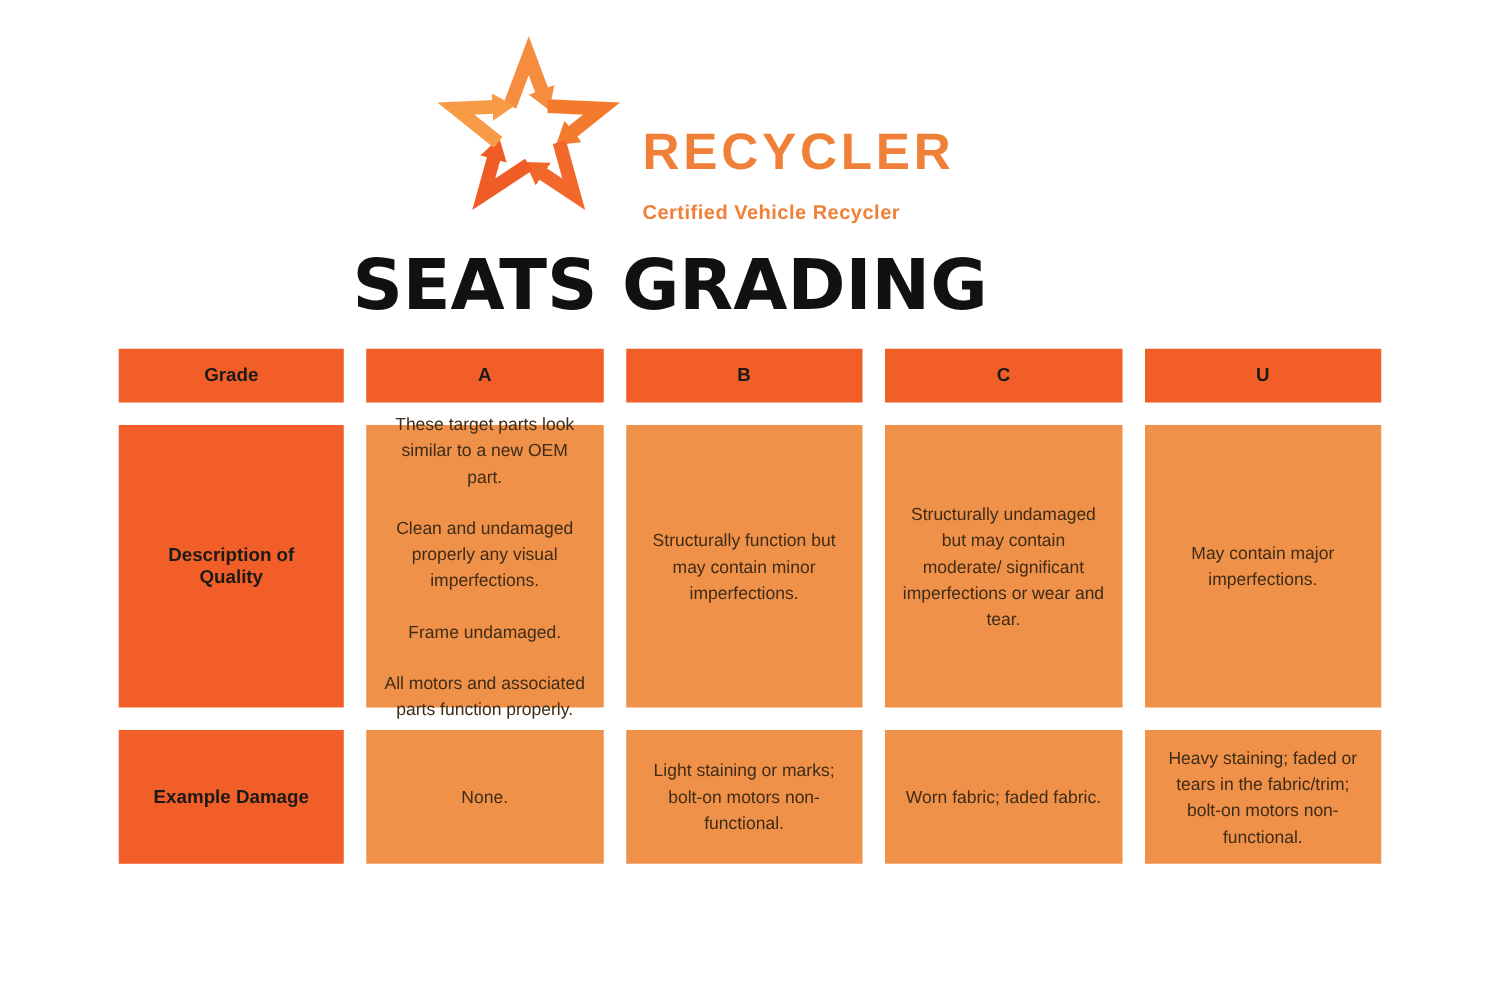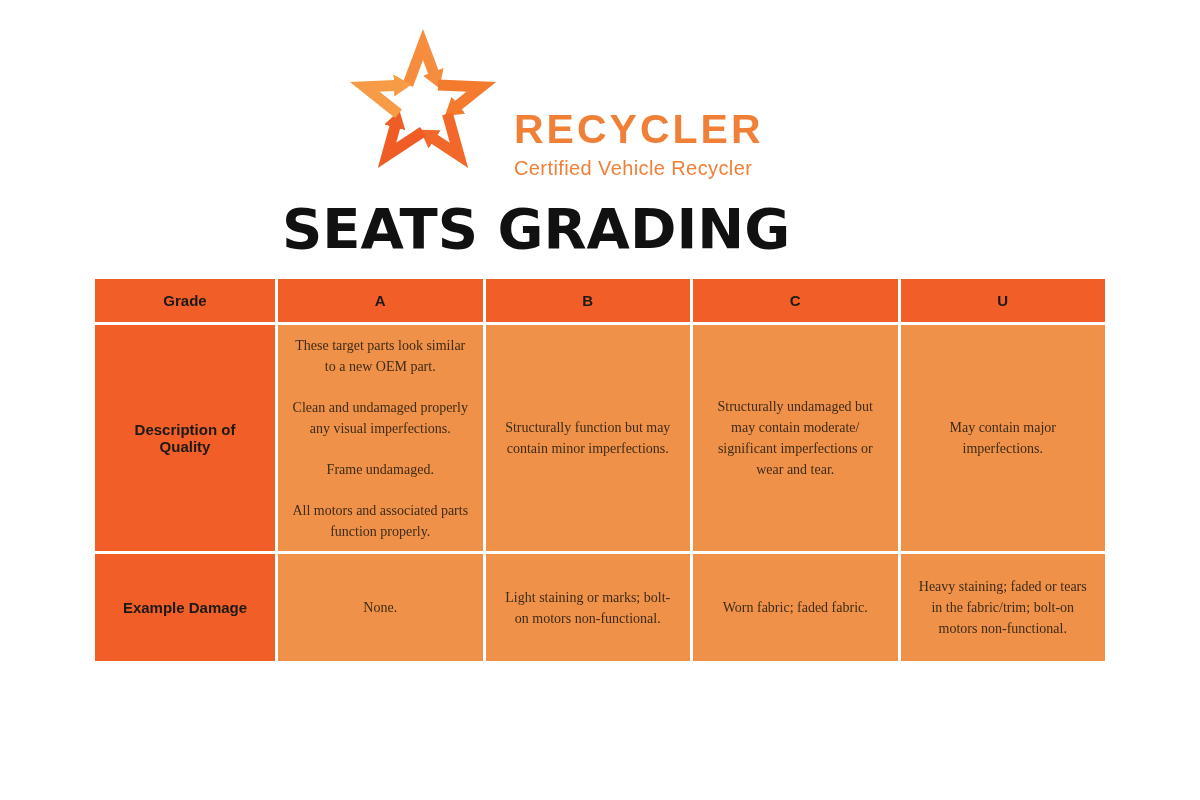--- a/index.html
+++ b/index.html
@@ -23,57 +23,57 @@
 
   
   .logo{position:absolute;left:340px;top:22px;display:flex;align-items:flex-end;}
   .logo-star{width:166px;height:158px;display:block;}
   .logo-text{margin-left:8px;margin-top:58px;}
   .logo-brand{
     font-size:41px;font-weight:bold;letter-spacing:3px;
     color:var(--logo-orange);line-height:1.05;
   }
   .logo-tagline{
-    font-size:20px;font-weight:normal;letter-spacing:.4px;
-    color:var(--logo-orange);margin-top:6px;
+    font-size:16px;font-weight:bold;letter-spacing:.4px;
+    color:var(--logo-orange);margin-top:19px;
   }
 
   
   .title{
     position:absolute;left:0;top:196px;width:1072px;margin:0;
     text-align:center;
     font-family:"DejaVu Sans","Liberation Sans",sans-serif;
     font-weight:bold;font-size:56px;letter-spacing:0;
     color:var(--title-text);
   }
 
   
   .grading-table{
     position:absolute;left:95px;top:279px;width:1010px;
     display:grid;
     grid-template-columns:180px repeat(4,1fr);
     grid-template-rows:43px 226px 107px;
-    gap:3px;
+    gap:18px;
     background:var(--background);
   }
   .cell{
     display:flex;flex-direction:column;
     align-items:center;justify-content:center;
     text-align:center;
     padding:8px 13px;
   }
   .cell.head,.cell.rowlabel{
     background:var(--header-cell);
     color:var(--header-text);
     font-weight:bold;font-size:15px;
   }
   .cell.body{
     background:var(--body-cell);
     color:var(--body-text);
-    font-size:14px;line-height:1.5;font-family:Liberation Serif, serif;
+    font-size:14px;line-height:1.5;
   }
   .cell.body p{margin:0 0 20px 0;}
   .cell.body p:last-child{margin-bottom:0;}
 </style>
 </head>
 <body>
 
 <div class="page">
 
   <header class="logo">

